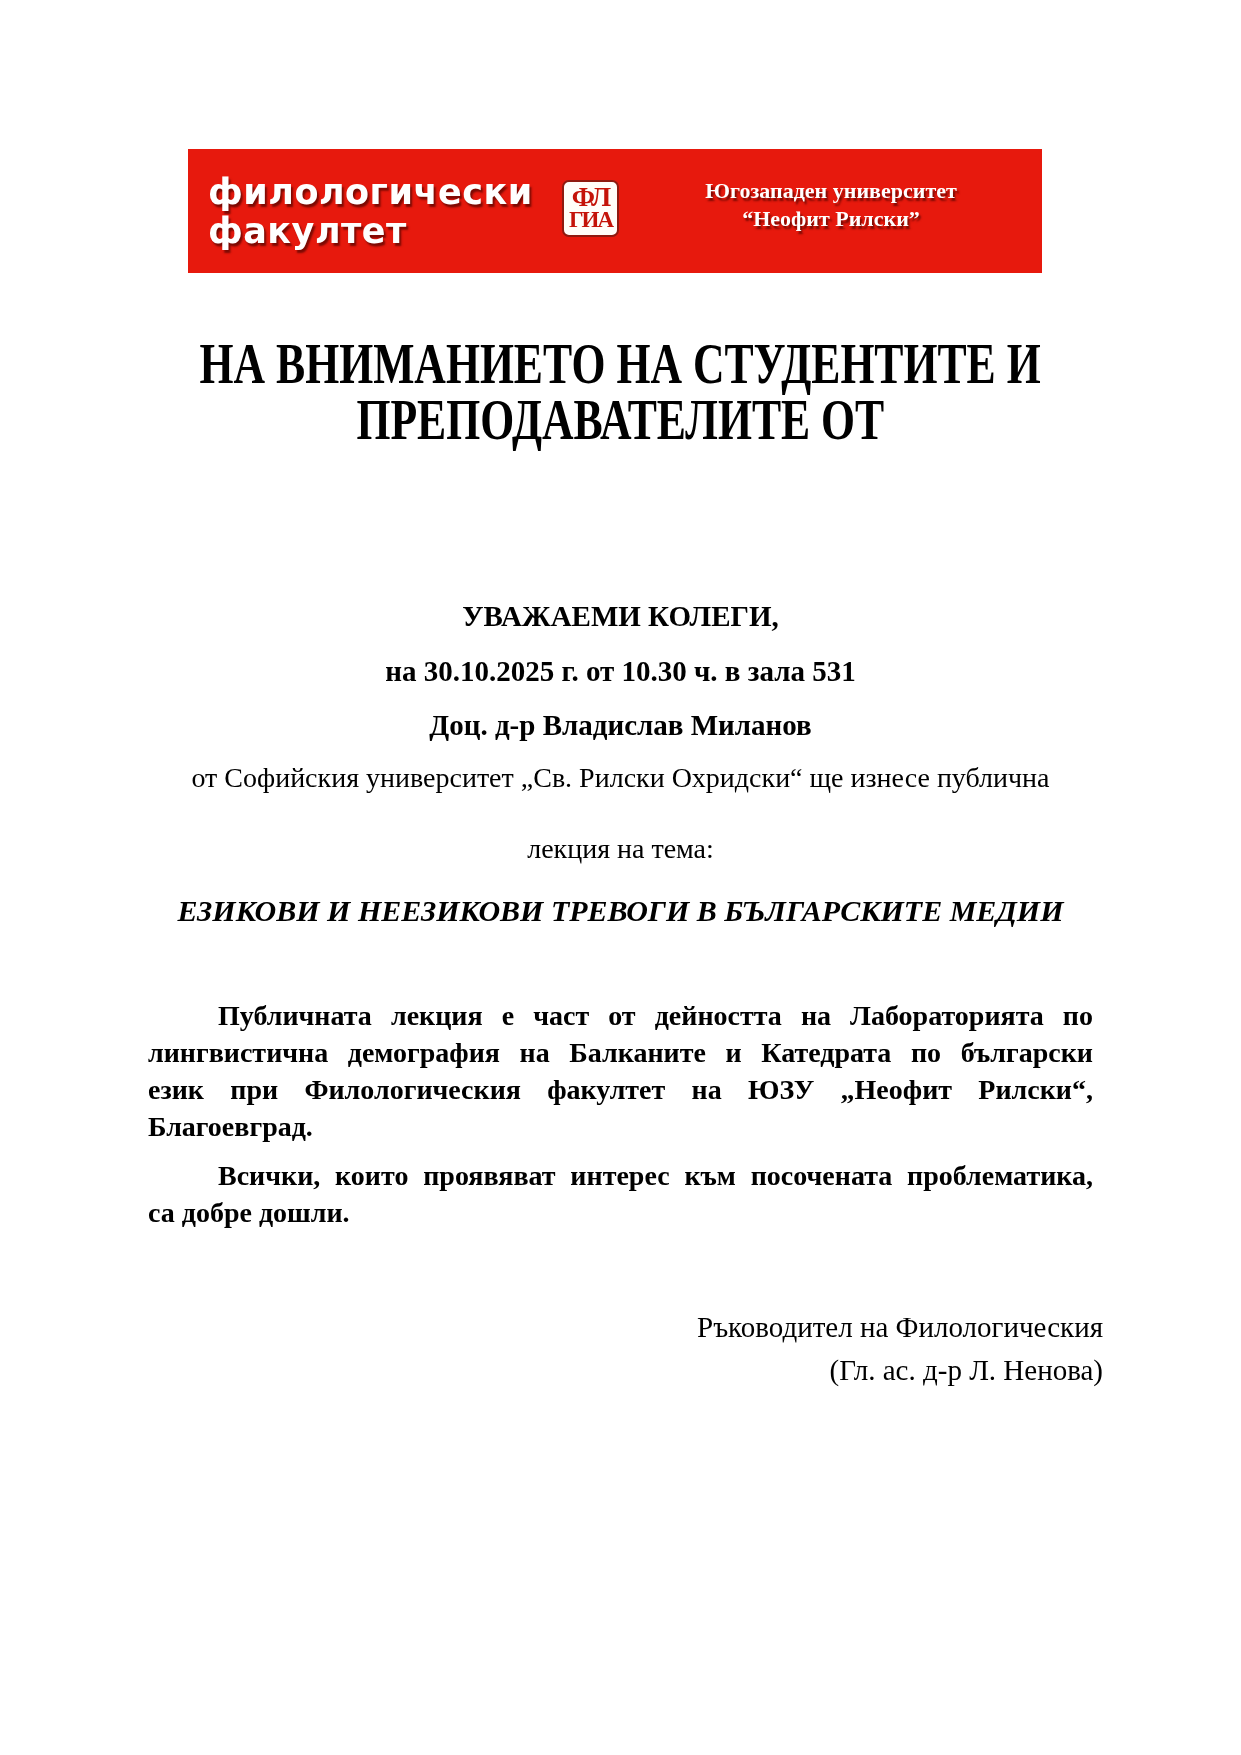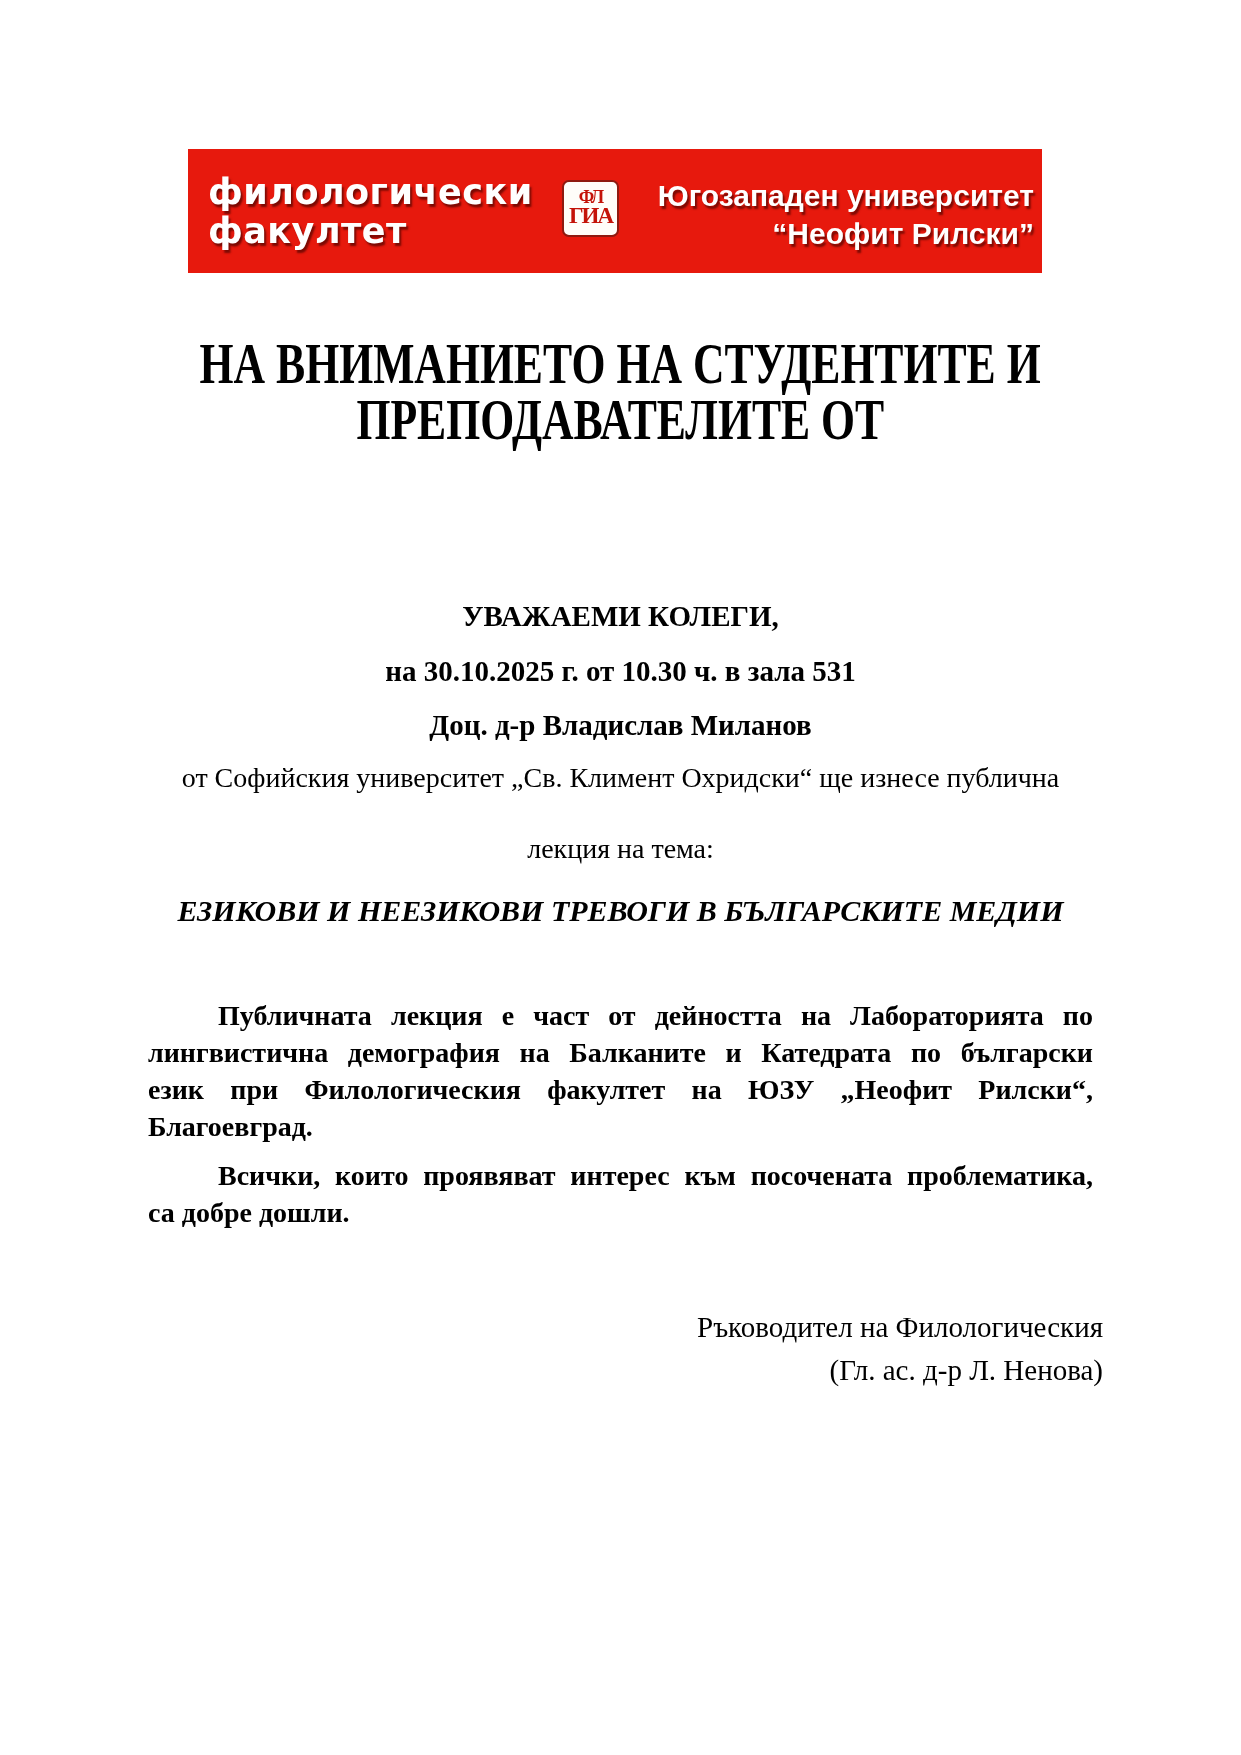--- a/index.html
+++ b/index.html
@@ -50,38 +50,38 @@
     box-sizing: border-box;
     display: flex;
     flex-direction: column;
     align-items: center;
     justify-content: center;
     font-family: "Liberation Serif", serif;
     font-weight: bold;
     color: #c41309;
   }
   .banner-logo .logo-top {
-    font-size: 18px;
+    font-size: 27px;
     line-height: 0.85;
     letter-spacing: -2px;
   }
   .banner-logo .logo-bottom {
     font-size: 23px;
     line-height: 0.95;
     letter-spacing: -2px;
   }
   .banner-right {
     position: absolute;
     left: 440px;
     right: 8px;
     top: 28px;
-    text-align: right;
-    font-family: Liberation Sans, sans-serif;
-    font-weight: bold;
-    font-size: 30px;
+    text-align: center;
+    font-family: Liberation Serif, serif;
+    font-weight: bold;
+    font-size: 22px;
     line-height: 1.25;
     color: #ffffff;
     text-shadow: 2px 3px 2px rgba(96, 6, 0, 0.8);
   }
 
   
   .title-block {
     position: absolute;
     left: 0;
     top: 336px;
@@ -179,21 +179,21 @@
   </div>
 
   <div class="title-block">
     <div class="title-line"><span>НА ВНИМАНИЕТО НА СТУДЕНТИТЕ И</span></div>
     <div class="title-line"><span>ПРЕПОДАВАТЕЛИТЕ ОТ</span></div>
   </div>
 
   <div class="center-line salutation bold">УВАЖАЕМИ КОЛЕГИ,</div>
   <div class="center-line datetime bold">на 30.10.2025 г. от 10.30 ч. в зала 531</div>
   <div class="center-line lecturer bold">Доц. д-р Владислав Миланов</div>
-  <div class="center-line affil1">от Софийския университет „Св. Климент Охридски“ ще изнесе публична</div>
+  <div class="center-line affil1">от Софийския университет „Св. Рилски Охридски“ ще изнесе публична</div>
   <div class="center-line affil2">лекция на тема:</div>
   <div class="center-line lecture-topic">ЕЗИКОВИ И НЕЕЗИКОВИ ТРЕВОГИ В БЪЛГАРСКИТЕ МЕДИИ</div>
 
   <div class="paragraphs">
     <div class="para1">
       <div class="jline indent">Публичната лекция е част от дейността на Лабораторията по</div>
       <div class="jline">лингвистична демография на Балканите  и Катедрата по български</div>
       <div class="jline">език при Филологическия факултет на ЮЗУ „Неофит Рилски“,</div>
       <div class="lastline">Благоевград.</div>
     </div>

